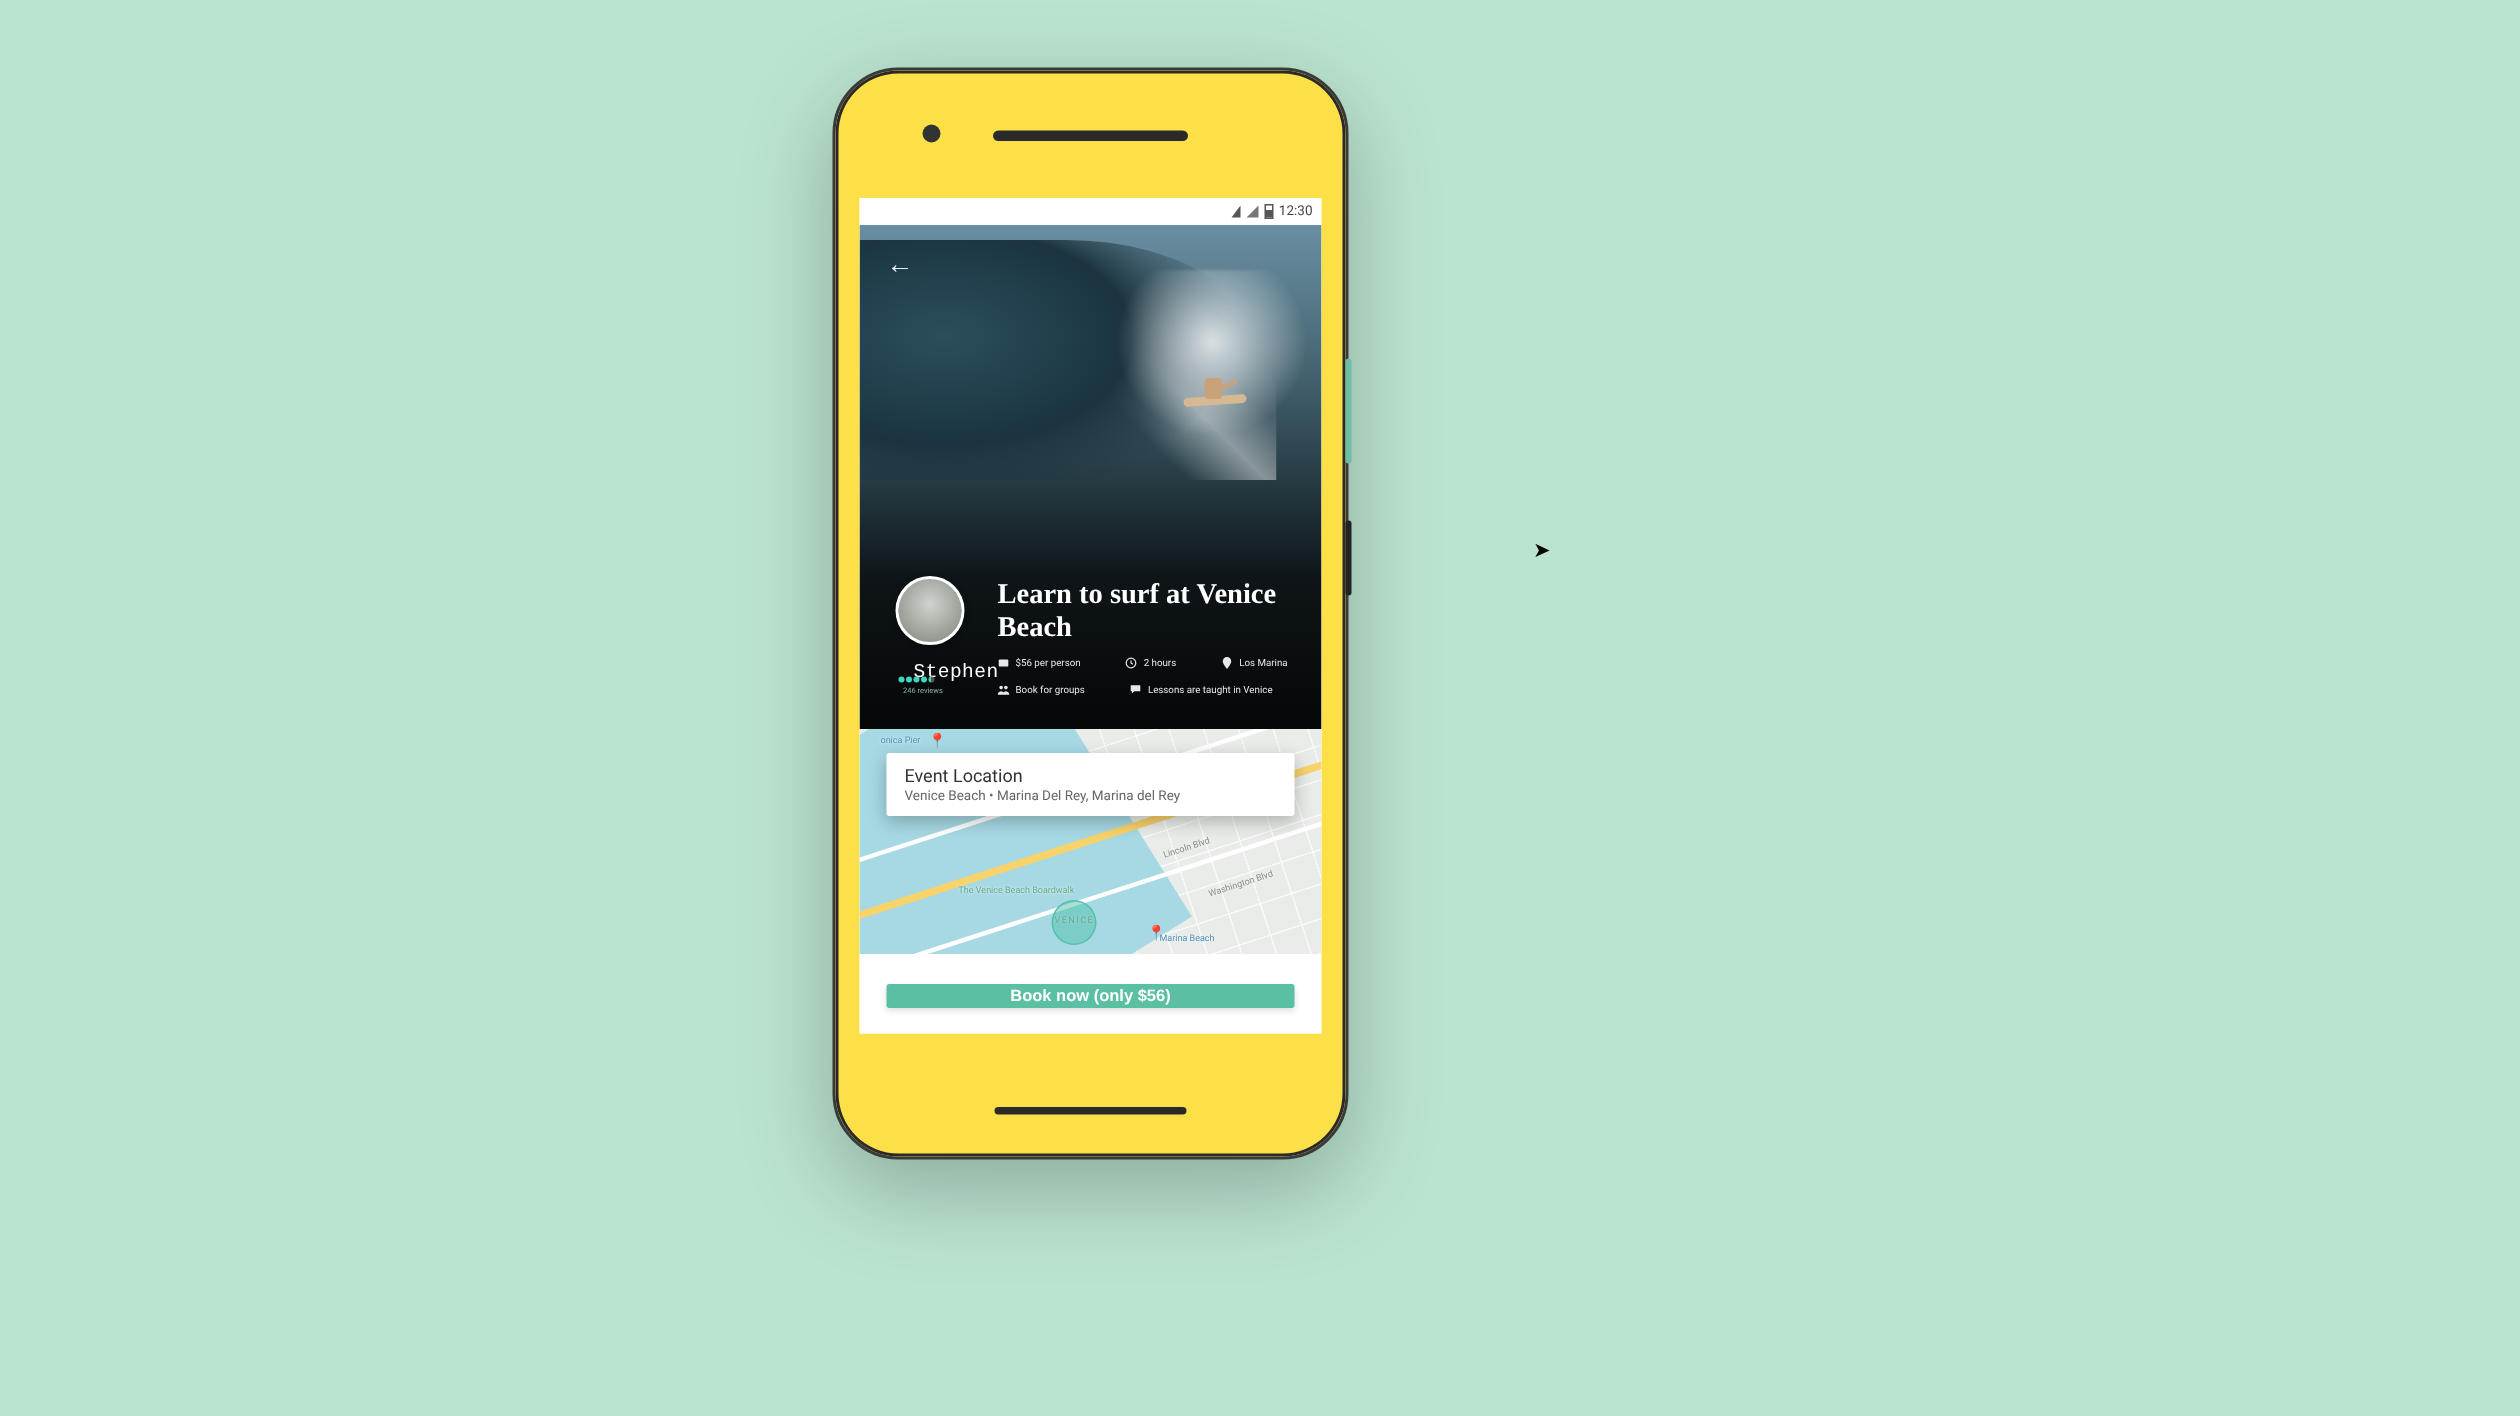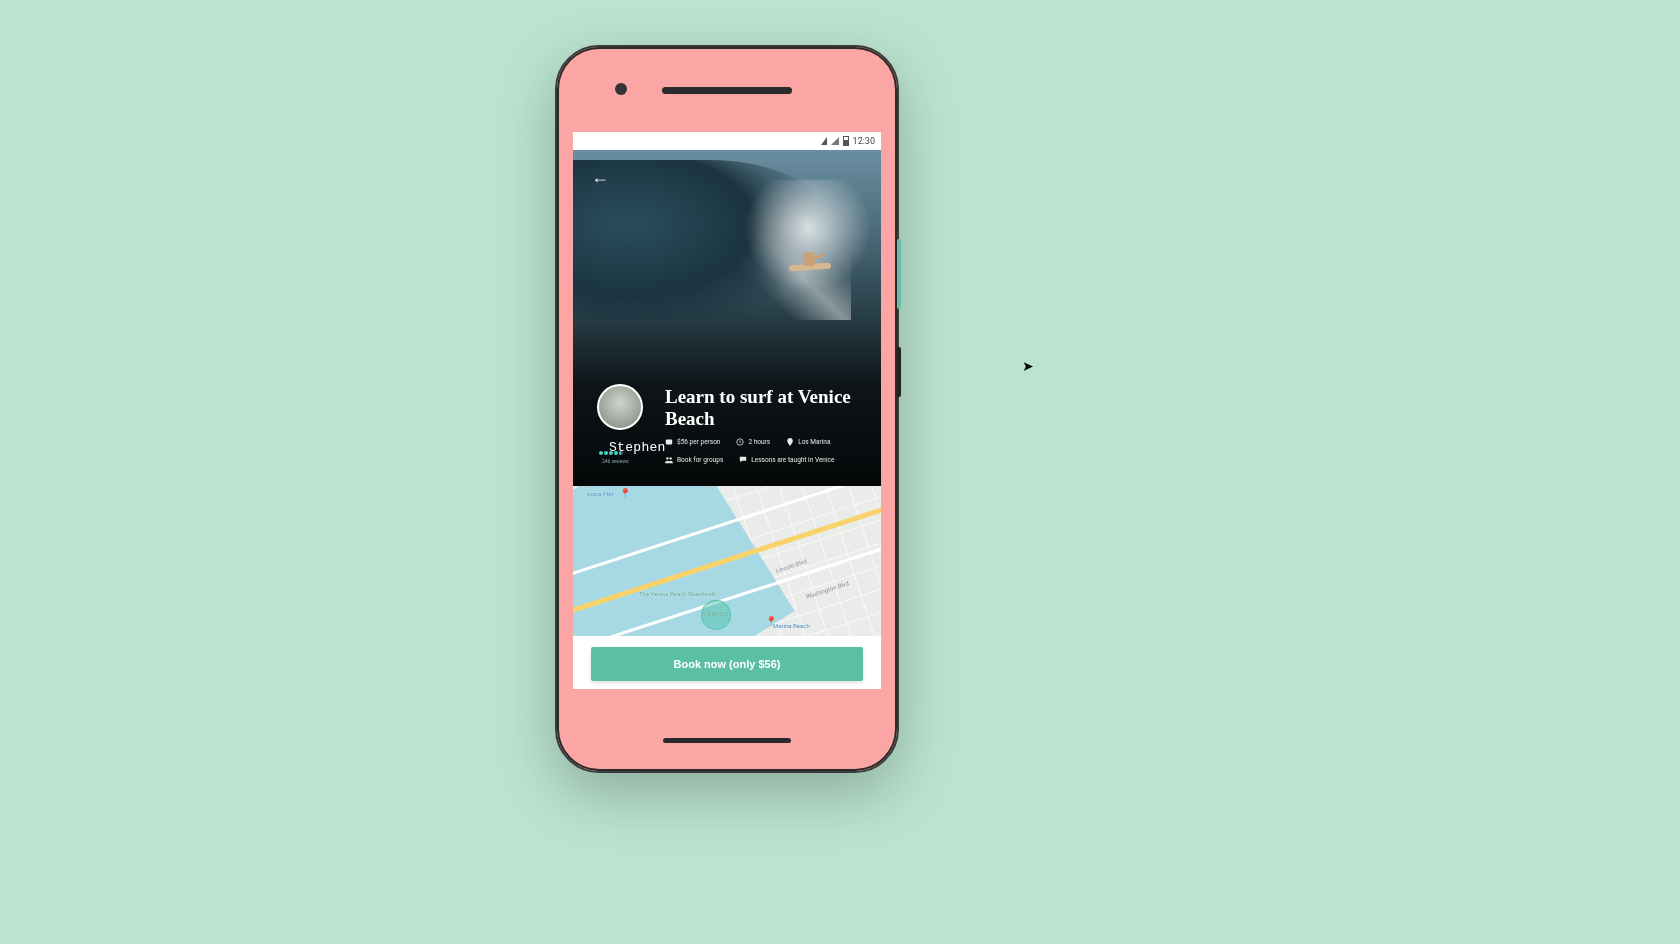--- a/index.html
+++ b/index.html
@@ -17,21 +17,21 @@
     left: 1022px;
     font-size: 14px;
     color: #000;
   }
   .device {
     position: absolute;
     left: 555px;
     top: 45px;
     width: 344px;
     height: 728px;
-    background: #fca5a5;
+    background: #fde047;
     border-radius: 44px;
     box-shadow: 0 20px 60px rgba(0,0,0,0.25), inset 0 0 0 2px #2a2a2a;
     border: 2px solid #3a3a3a;
   }
   .btn-right-1 { position:absolute; right:-4px; top:192px; width:4px; height:70px; background:#6cbfa6; border-radius:2px; }
   .btn-right-2 { position:absolute; right:-4px; top:300px; width:4px; height:50px; background:#222; border-radius:2px; }
   .speaker-top { position:absolute; top:40px; left:50%; transform:translateX(-50%); width:130px; height:7px; background:#2a2a2a; border-radius:4px; }
   .camera { position:absolute; top:36px; left:58px; width:12px; height:12px; background:#333; border-radius:50%; }
   .bottom-bar { position:absolute; bottom:28px; left:50%; transform:translateX(-50%); width:128px; height:5px; background:#2a2a2a; border-radius:4px; }
 
@@ -108,21 +108,21 @@
   .rating-row { position:absolute; top:301px; left:26px; display:flex; gap:1px; }
   .rating-row .dot{ width:4px;height:4px;border-radius:50%; background:#3fd6bf;}
   .rating-row .doth{ width:4px;height:4px;border-radius:50%; background:linear-gradient(90deg,#3fd6bf 50%,#555 50%);}
   .reviews { position:absolute; top:308px; left:29px; font-size:5px; color:#8aa;}
   .title {
     position:absolute; left:92px; right:16px; top:236px;
     font-size:19px; font-weight:700; line-height:1.15;font-family:Liberation Serif, serif;
   }
   .meta {
     position:absolute; left:92px; right:10px; top:288px;
-    display:flex; flex-wrap:wrap; gap:10px 16px;
+    display:flex; flex-wrap:wrap; gap:10px 30px;
     font-size:6.5px; color:#e8e8e8;
   }
   .meta .item{ display:flex; align-items:center; gap:4px; white-space:nowrap;}
   .mico{ width:8px;height:8px; display:inline-flex; align-items:center; justify-content:center; }
   .mico svg{ width:8px; height:8px; fill:#e8e8e8; }
 
   
   .map {
     position:relative;
     height:150px;
@@ -159,21 +159,21 @@
 
   
   .footer{
     height: 56px;
     background:#fff;
     display:flex; align-items:center; justify-content:center;
     padding:0 18px;
   }
   .book-btn{
     flex:1;
-    height:34px;
+    height:16px;
     background:#5abfa3;
     color:#fff;
     font-size:11px;
     font-weight:600;
     border:none;
     border-radius:2px;
     display:flex; align-items:center; justify-content:center;
     box-shadow:0 2px 4px rgba(0,0,0,0.12);
     cursor:pointer;
   }
@@ -277,20 +277,24 @@
       <span class="lbl" style="top:4px;left:14px;color:#4a90c2">onica Pier</span>
       <span class="pin" style="top:2px;left:46px">📍</span>
       <span class="lbl" style="top:104px;left:66px">The Venice Beach Boardwalk</span>
       <span class="lbl" style="top:124px;left:130px;color:#888;letter-spacing:1px">VENICE</span>
       <span class="lbl" style="top:76px;left:202px;color:#888;transform:rotate(-18deg)">Lincoln Blvd</span>
       <span class="lbl" style="top:100px;left:232px;color:#888;transform:rotate(-18deg)">Washington Blvd</span>
       <span class="lbl" style="top:136px;left:200px;color:#4a90c2">Marina Beach</span>
       <span class="pin" style="top:130px;left:192px">📍</span>
       <div class="pulse"></div>
 
+      <div class="loc-card">
+        <div class="h">Event Location</div>
+        <div class="s">Venice Beach • Marina Del Rey, Marina del Rey</div>
+      </div>
     </div>
 
     <div class="footer">
       <button class="book-btn">Book now (only $56)</button>
     </div>
 
   </div>
 </div>
 
 </body></html>

